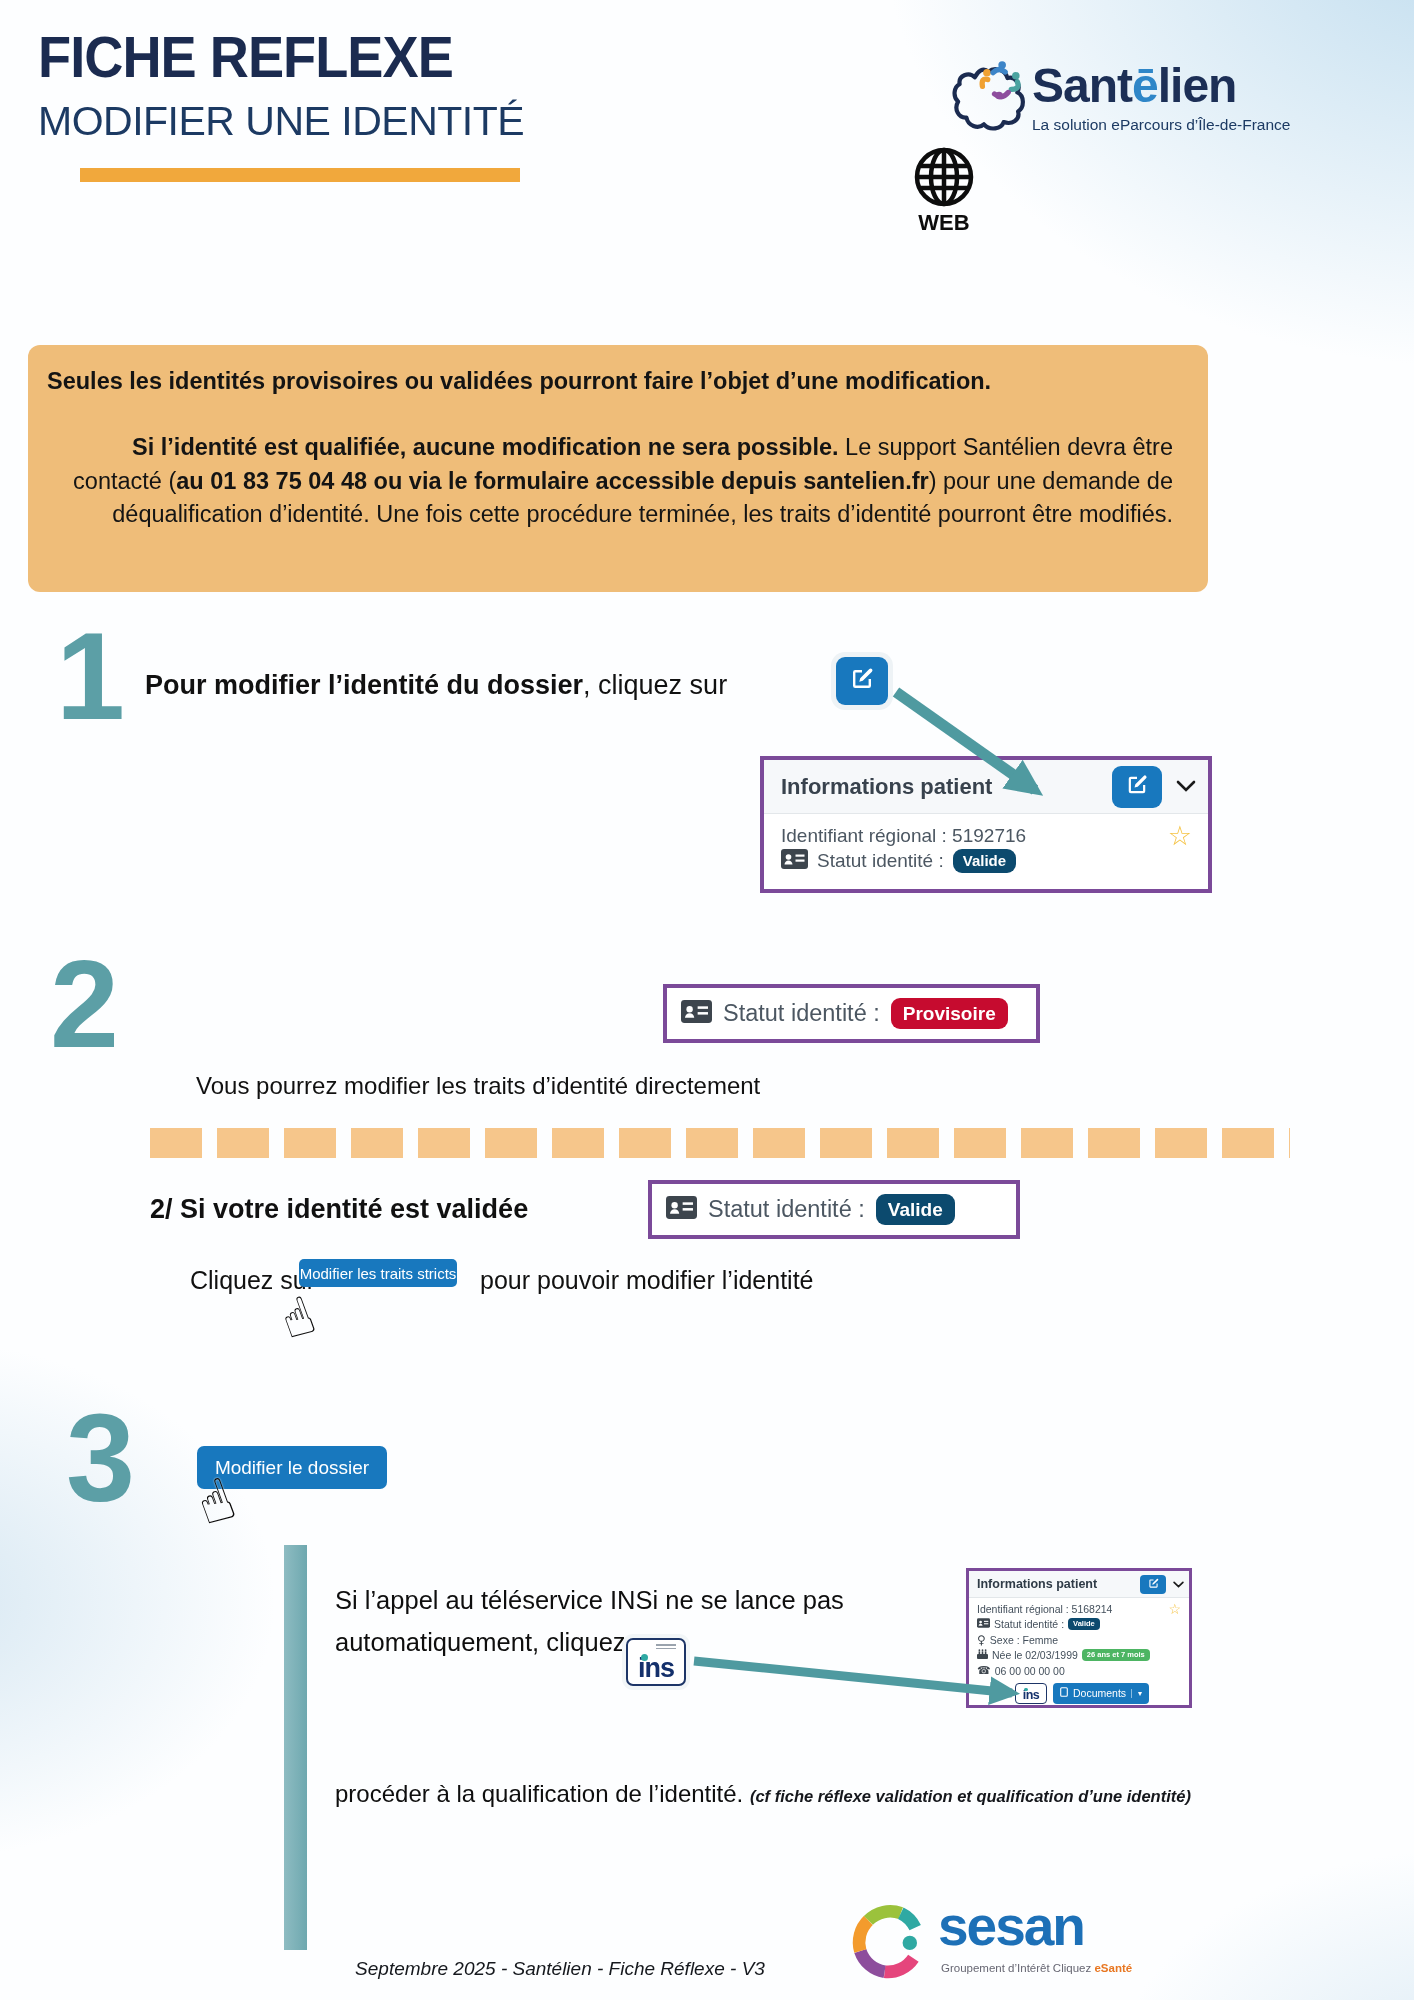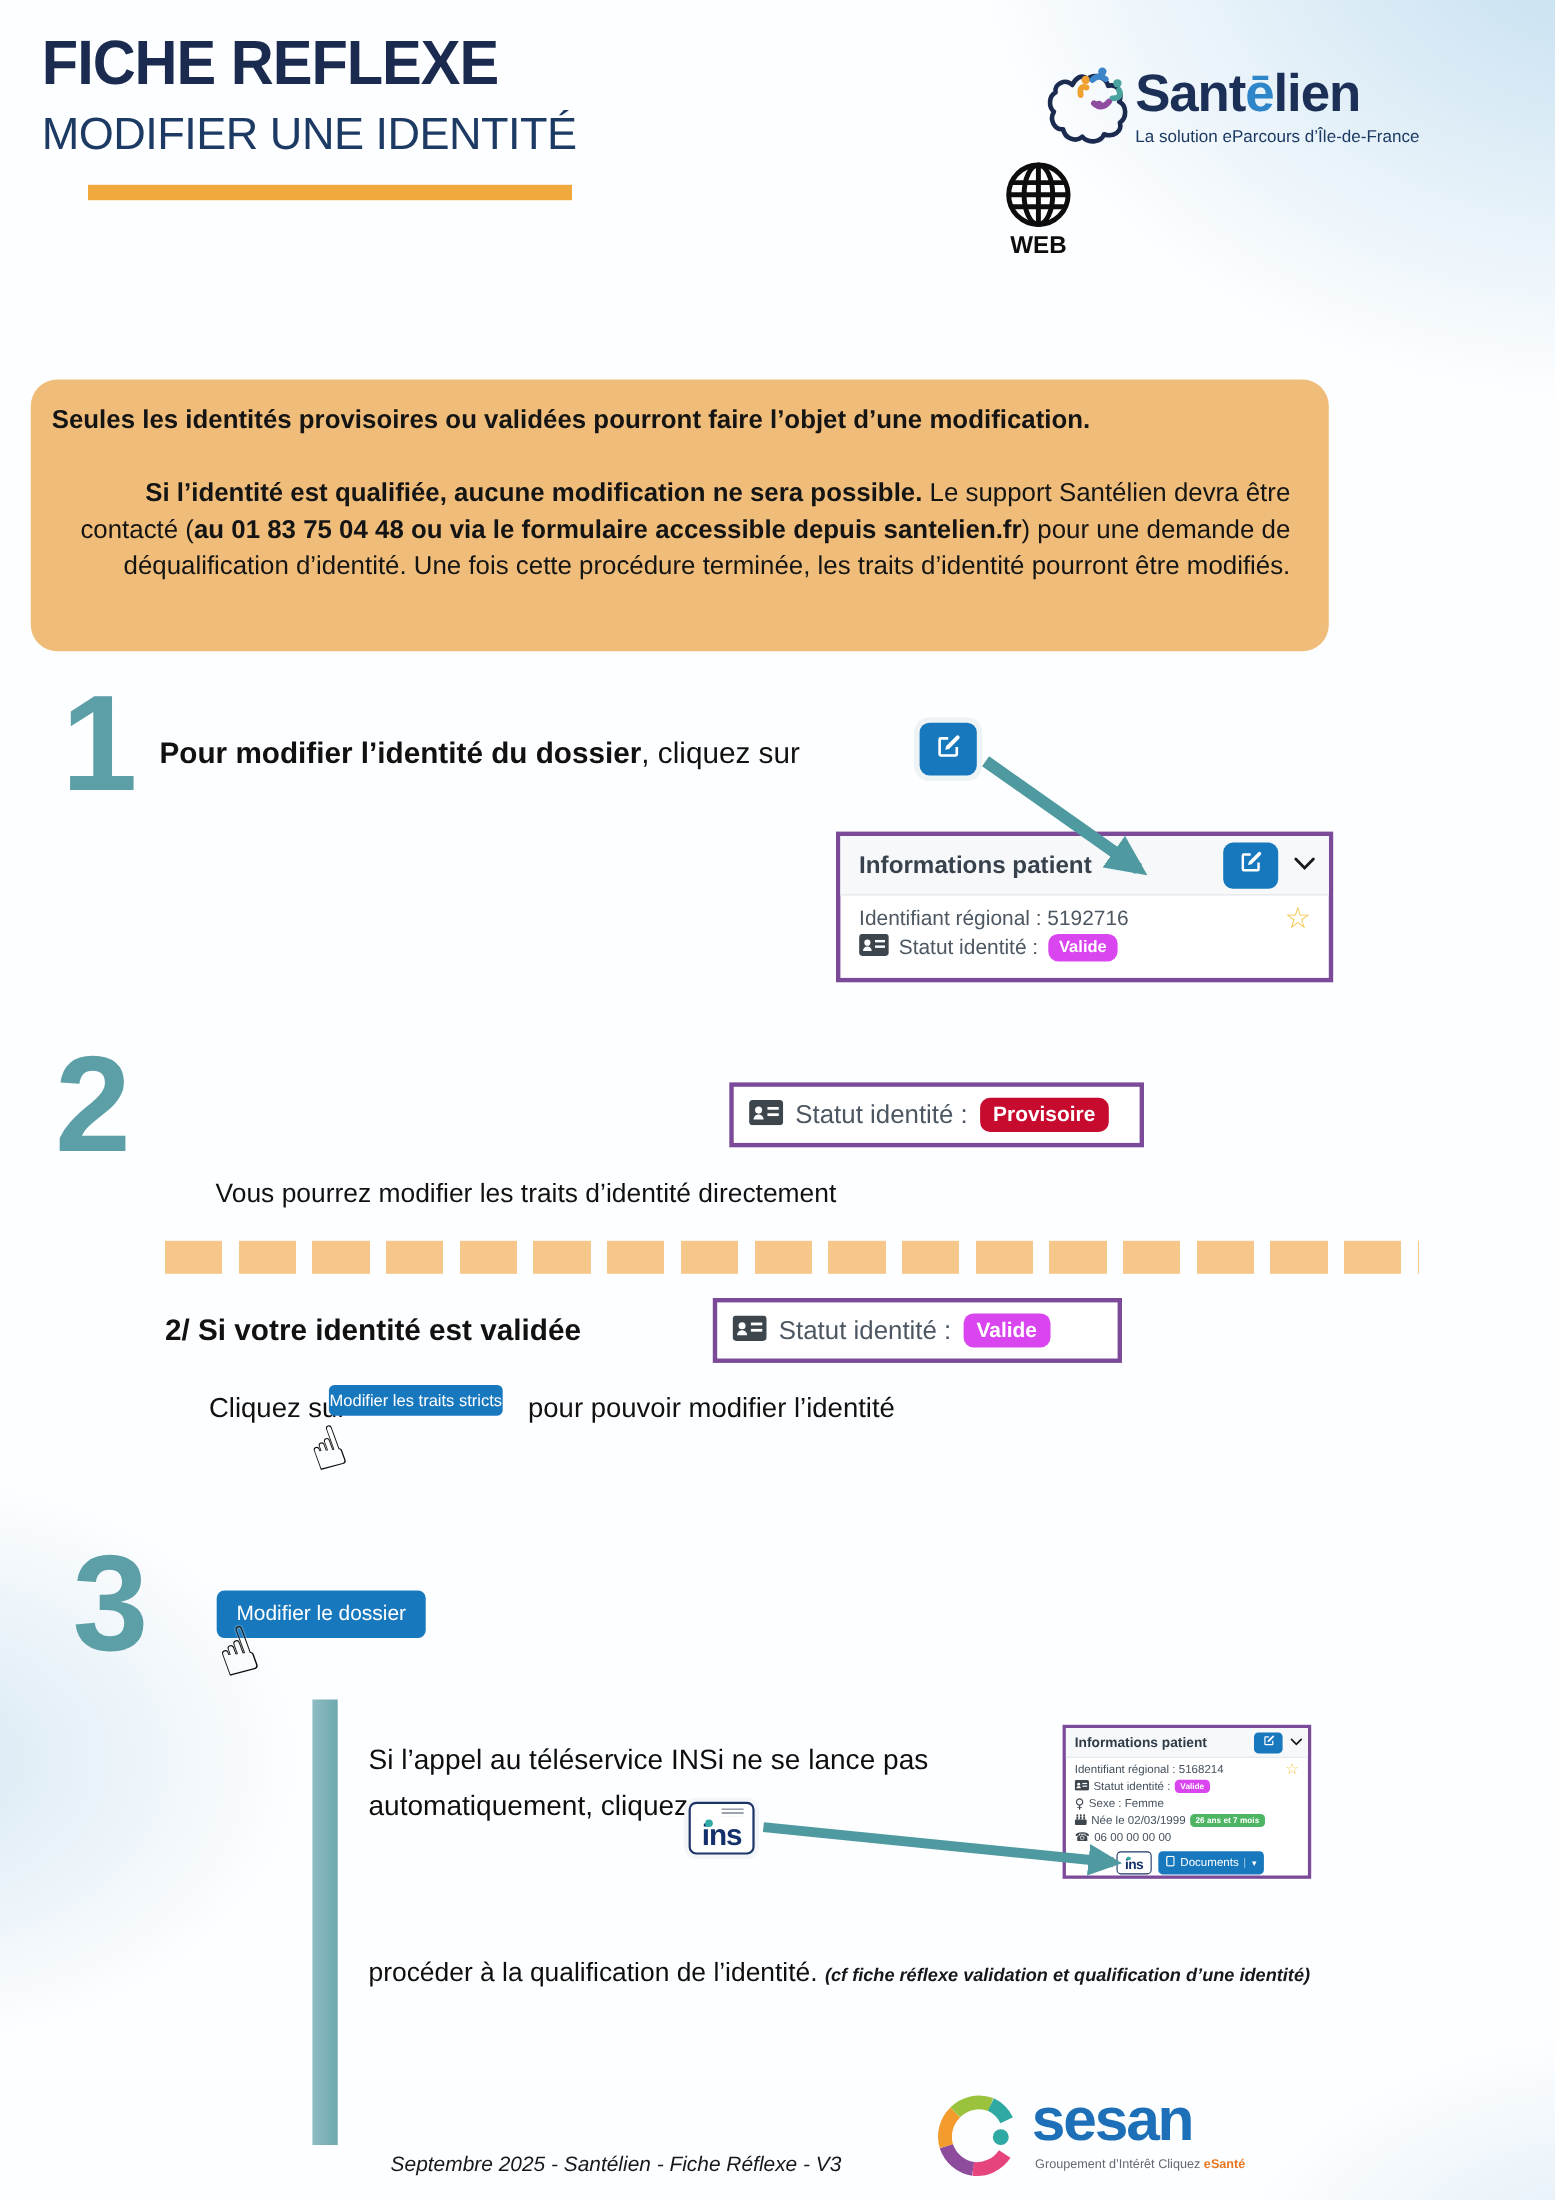--- a/index.html
+++ b/index.html
@@ -17,21 +17,21 @@
   .title{left:38px;top:24px;font-size:57px;font-weight:800;color:#1b2b50;letter-spacing:-1px;transform:scaleX(.95);transform-origin:left;}
   .subtitle{left:38px;top:98px;font-size:41px;font-weight:400;color:#1c3a63;letter-spacing:-.5px;}
   .title-bar{left:80px;top:168px;width:440px;height:14px;background:#f1a83c;}
   .brand-icon{left:952px;top:56px;}
   .brand-text{left:1032px;top:58px;font-size:48px;font-weight:700;color:#1c2f56;letter-spacing:-1px;}
   .brand-text .accent{color:#2e86c8;}
   .brand-tagline{left:1032px;top:116px;width:300px;font-size:15.5px;color:#1c3a63;}
   .web-globe{left:911px;top:146px;}
   .web-label{left:911px;top:210px;width:66px;text-align:center;font-size:22px;font-weight:800;color:#0d0d0d;}
   
-  .warning{left:28px;top:345px;width:1180px;height:247px;box-sizing:border-box;background:#efbd79;border-radius:24px;padding:20px 19px;font-size:23.5px;line-height:1.42;color:#141414;}
+  .warning{left:28px;top:345px;width:1180px;height:247px;box-sizing:border-box;background:#efbd79;border-radius:12px;padding:20px 19px;font-size:23.5px;line-height:1.42;color:#141414;}
   .warning .p1{font-weight:700;margin:0 0 33px 0;}
   .warning .p2{margin:16px;text-align:right;}
   .warning b{font-weight:700;}
   
   .step-num{font-size:124px;line-height:1;font-weight:800;color:#5c9fa6;}
   .num1{left:56px;top:614px;}
   .num2{left:50px;top:942px;}
   .num3{left:66px;top:1396px;}
   
   .s1-line{left:145px;top:670px;font-size:27px;color:#111;}
@@ -42,21 +42,21 @@
   .panel1{left:760px;top:756px;width:452px;height:137px;}
   .panel1-head{display:flex;align-items:center;height:53px;background:#f6f8fa;border-bottom:1px solid #e3e7ea;padding:0 12px 0 17px;}
   .panel1-title{font-size:22px;font-weight:600;color:#38424d;}
   .panel1-head .btn-edit{width:50px;height:42px;margin-left:auto;}
   .chev{margin-left:14px;}
   .panel1-body{padding:8px 16px 0 17px;}
   .prow{display:flex;align-items:center;gap:9px;}
   .ptext{font-size:19px;color:#4c5762;}
   .star{margin-left:auto;color:#f5c344;font-size:27px;line-height:1;font-family:"DejaVu Sans",sans-serif;}
   .badge{color:#fff;font-weight:700;border-radius:9px;display:inline-block;line-height:1.35;}
-  .badge.yellow{background:#d946ef;}
+  .badge.yellow{background:#0c4a6e;}
   .badge.red{background:#c60b2f;text-align:right;}
   .badge.green{background:#4db563;}
   .badge-md{font-size:15px;padding:2px 10px;}
   
   .s2-h{font-size:27px;font-weight:700;color:#111;}
   .s2-h1{left:150px;top:998px;}
   .s2-h2{left:150px;top:1194px;}
   .statut-box{display:flex;align-items:center;gap:11px;background:#fff;border:4px solid #7b4a99;box-sizing:border-box;padding:0 14px;}
   .sbox1{left:663px;top:984px;width:377px;height:59px;}
   .sbox2{left:648px;top:1180px;width:372px;height:59px;}

